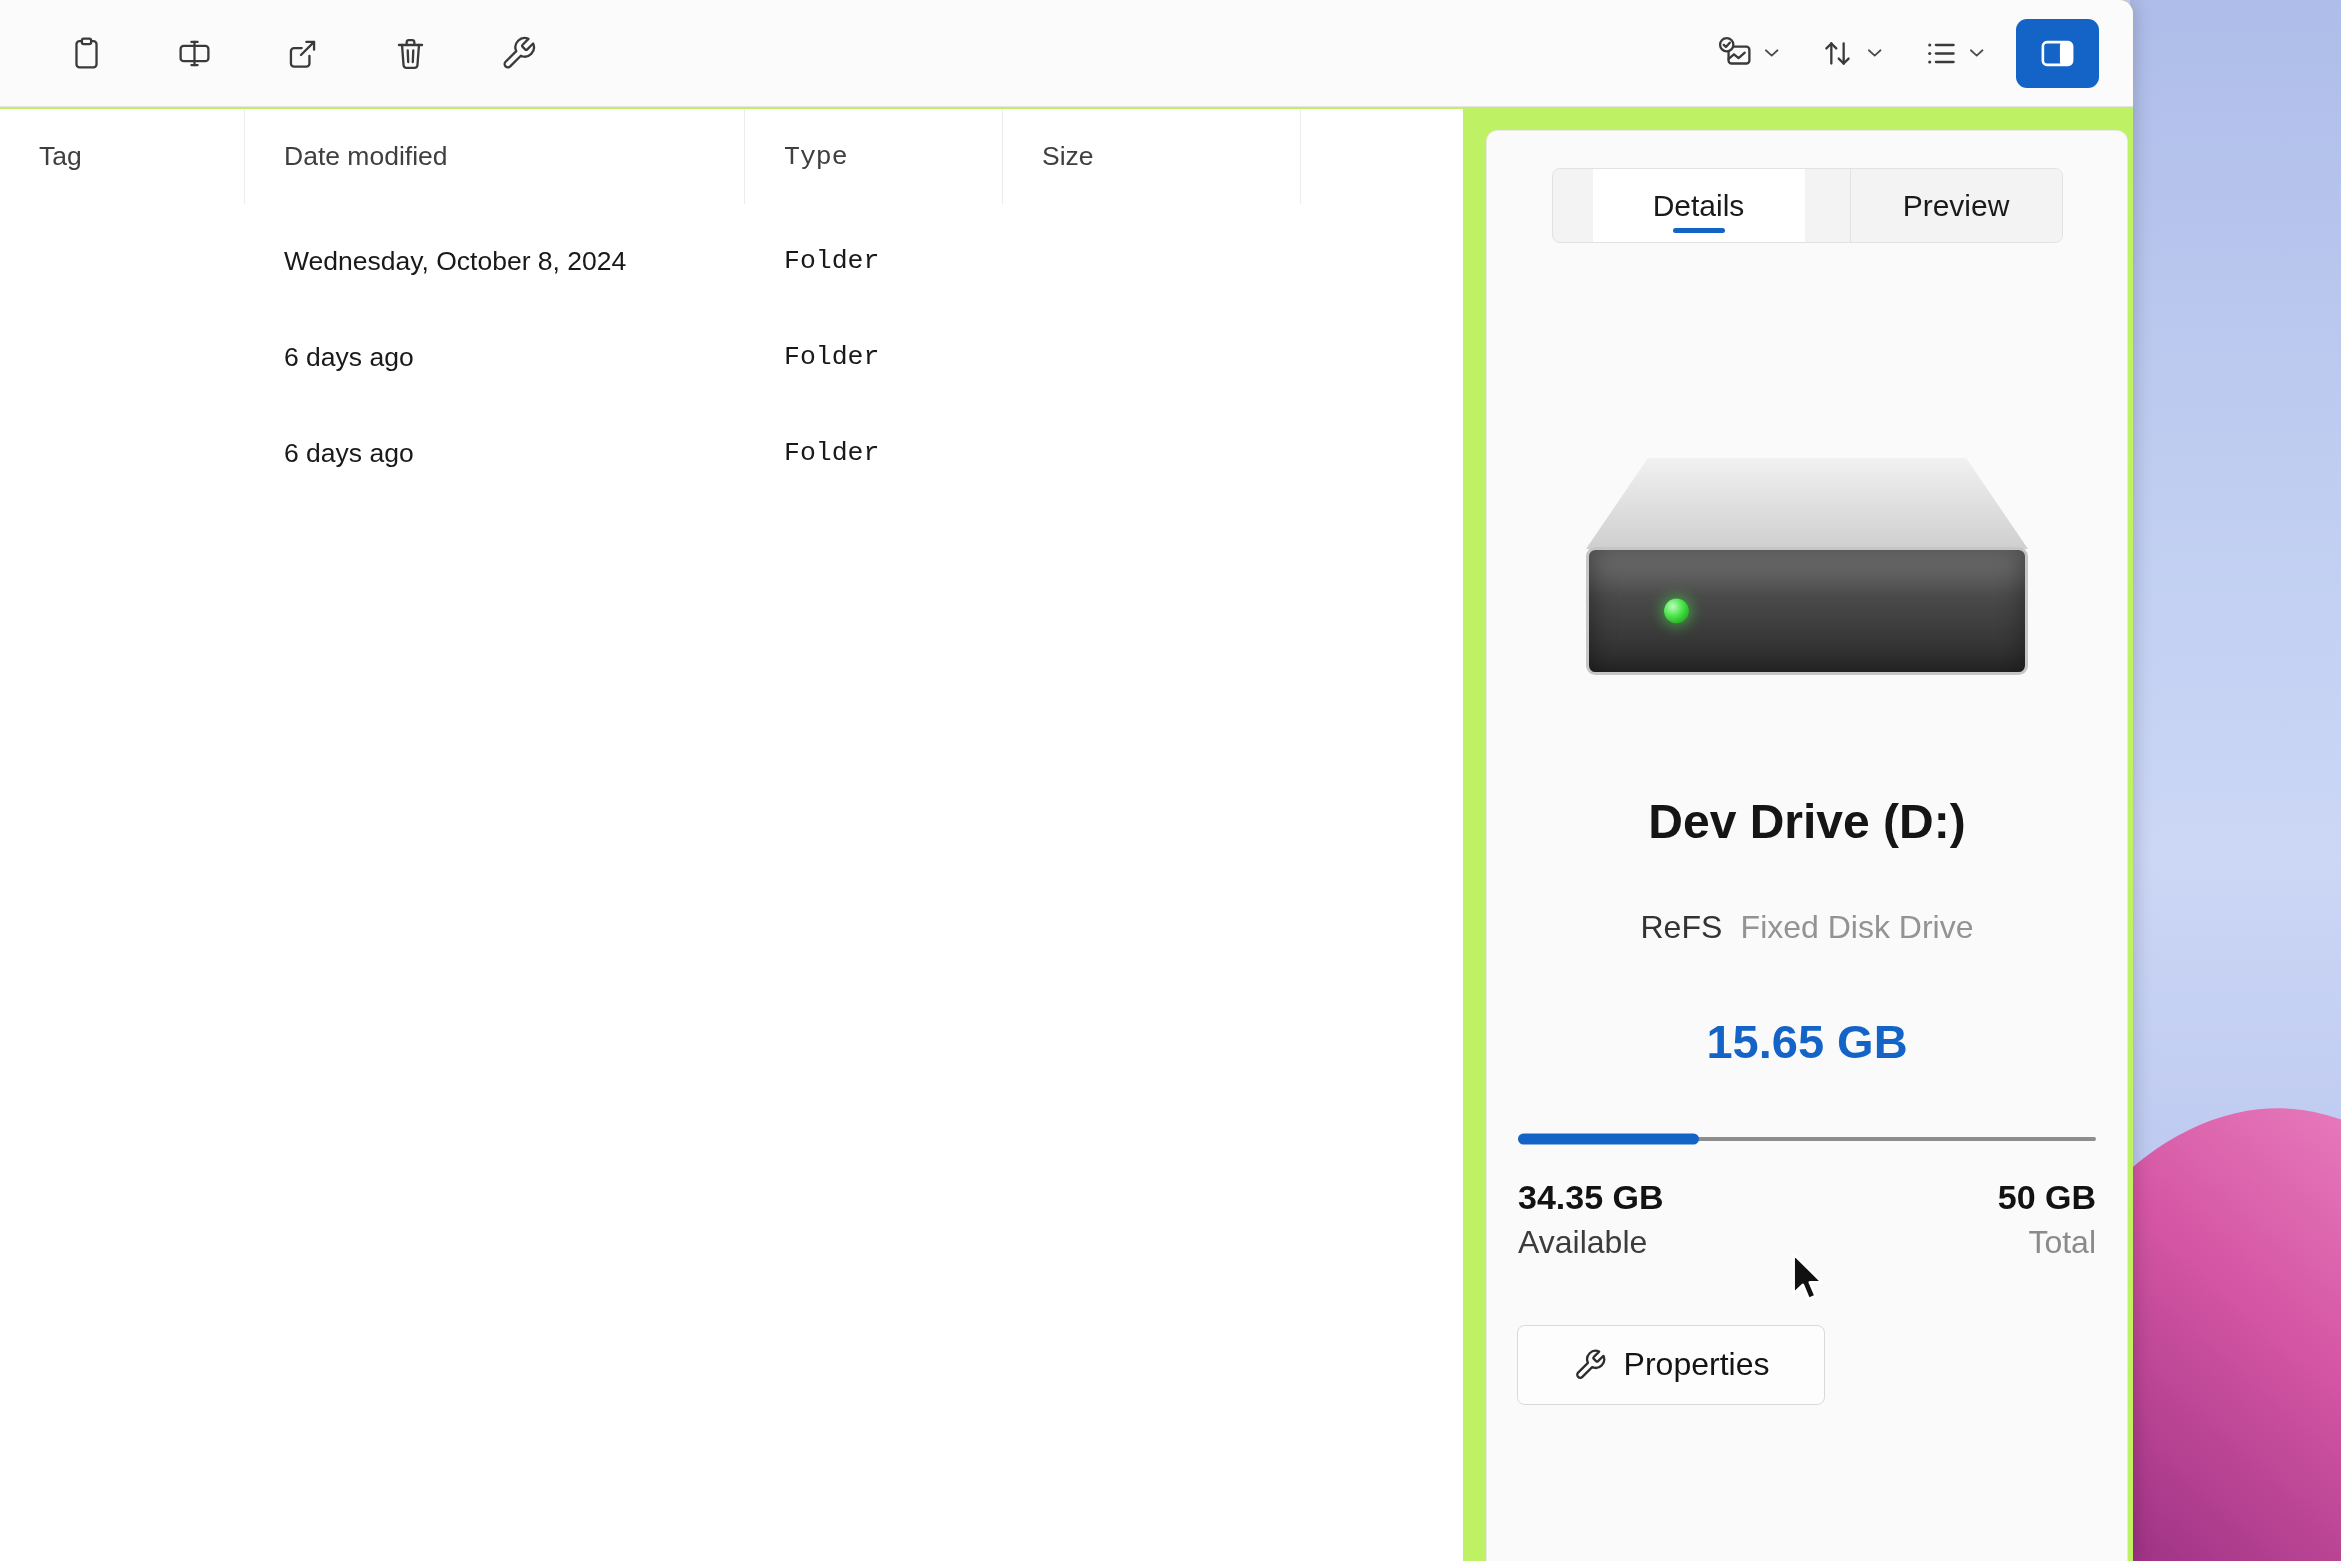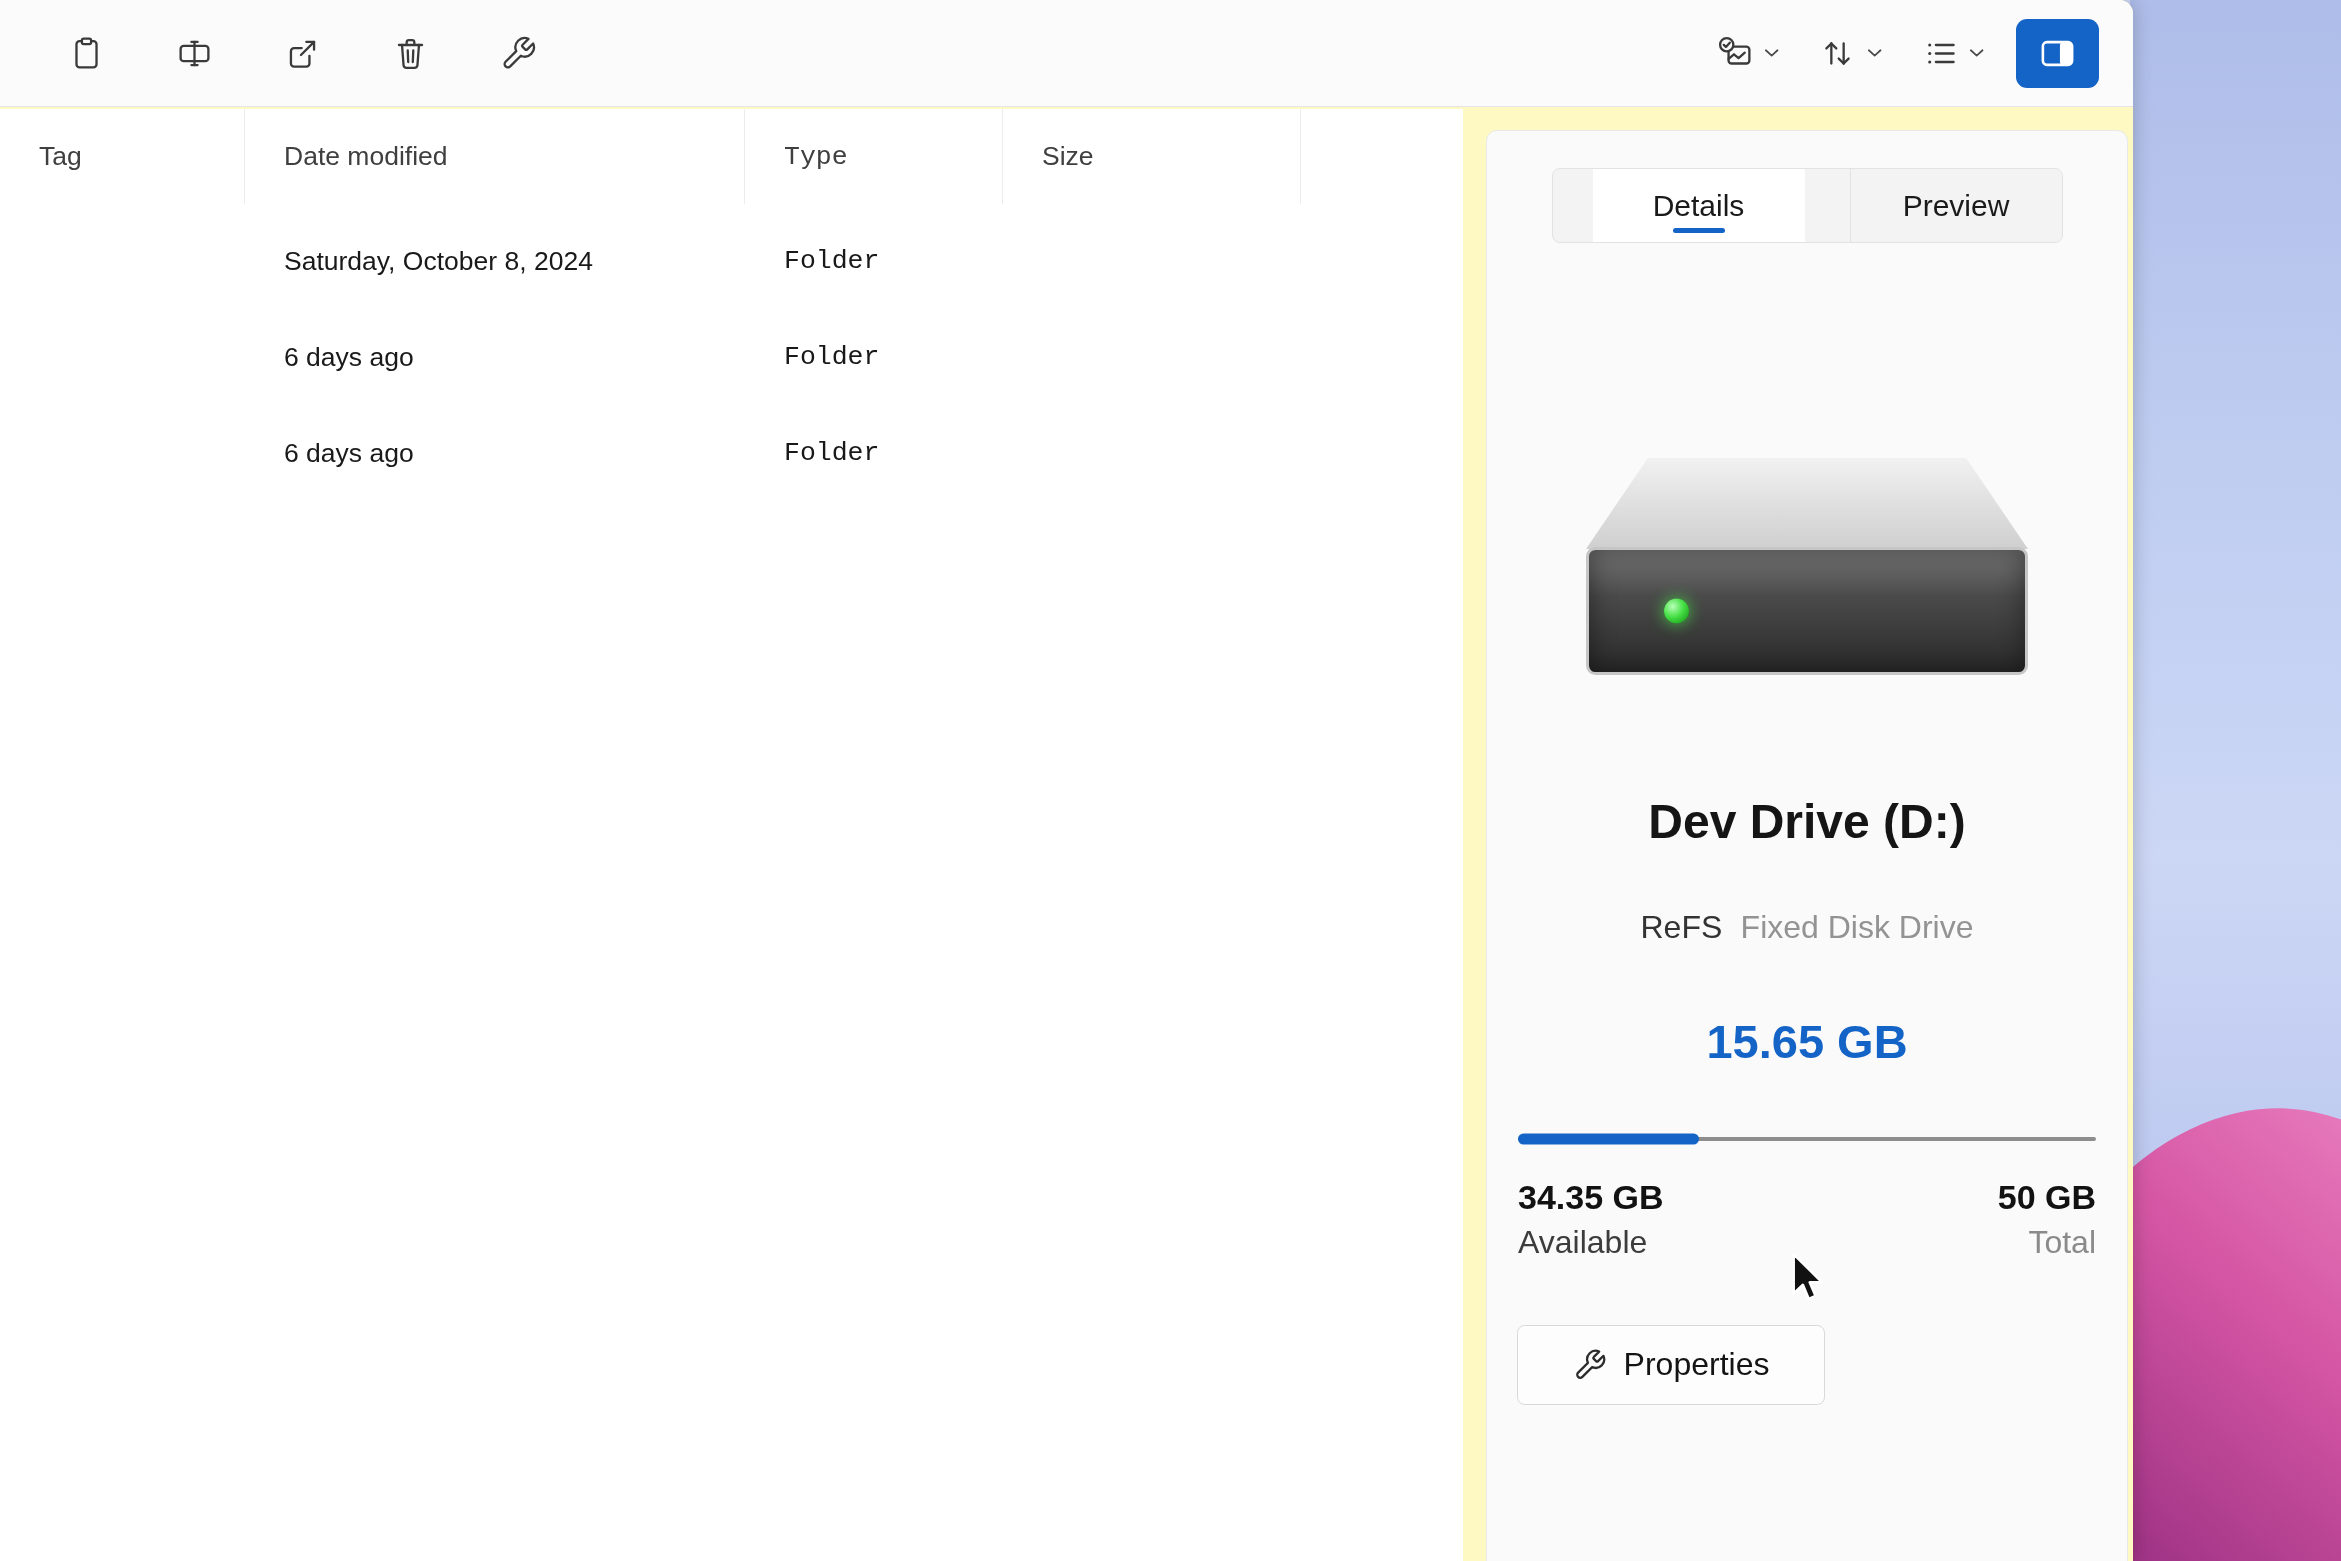--- a/index.html
+++ b/index.html
@@ -15,21 +15,21 @@
   .wallpaper{position:absolute;left:2130px;top:0;width:212px;height:1561px;overflow:hidden;
     background:linear-gradient(180deg,#aebde9 0%,#bfcdf1 30%,#ccd7f5 55%,#b7c3ee 85%,#a9b6ea 100%);}
   .bloom-a{position:absolute;right:-172px;bottom:-141px;width:500px;height:593px;
     background:linear-gradient(205deg,#ef8ac6 0%,#d556a4 40%,#a23587 75%,#7c2a6e 100%);
     border-radius:46% 54% 38% 62% / 52% 40% 60% 48%;transform:rotate(16deg);}
   .bloom-b{position:absolute;right:-203px;bottom:-250px;width:468px;height:500px;
     background:linear-gradient(200deg,#c2418f 0%,#8d2f77 70%);
     border-radius:50% 50% 40% 60% / 55% 45% 55% 45%;transform:rotate(30deg);opacity:.85;}
 
   
-  .window{position:absolute;left:0;top:0;width:2133px;height:1561px;background:#fef9c3;
+  .window{position:absolute;left:0;top:0;width:2133px;height:1561px;background:#bef264;
     border-radius:0 14px 0 0;box-shadow:0 0 20px rgba(0,0,0,.22);}
 
   
   .toolbar{position:absolute;left:0;top:0;width:100%;height:107px;background:#fbfbfb;
     border-bottom:1.6px solid #e5e5e5;border-radius:0 14px 0 0;display:flex;align-items:center;}
   .tb-left{display:flex;align-items:center;gap:39px;padding-left:52px;}
   .tool-btn{width:69px;height:69px;border-radius:7.8px;display:flex;align-items:center;justify-content:center;cursor:default;}
   .tool-btn svg{width:37px;height:37px;stroke:#3a3a3a;fill:none;stroke-width:1.5;stroke-linecap:round;stroke-linejoin:round;}
   .tb-right{margin-left:auto;display:flex;align-items:center;gap:20px;padding-right:34px;}
   .combo-btn{display:flex;align-items:center;gap:6.2px;padding:11px 7.8px;border-radius:7.8px;}
@@ -210,21 +210,21 @@
             <span>Type</span>
           </div>
         <div class="hcell c-size">
             <span>Size</span>
           </div>
         <div class="hcell c-rest"></div>
       </div>
       <div class="list-rows">
         <div class="row">
           <div class="cell c-tag"></div>
-          <div class="cell c-date">Saturday, October 8, 2024</div>
+          <div class="cell c-date">Wednesday, October 8, 2024</div>
           <div class="cell c-type">Folder</div>
           <div class="cell c-size"></div>
         </div>
         <div class="row">
           <div class="cell c-tag"></div>
           <div class="cell c-date">6 days ago</div>
           <div class="cell c-type">Folder</div>
           <div class="cell c-size"></div>
         </div>
         <div class="row">

